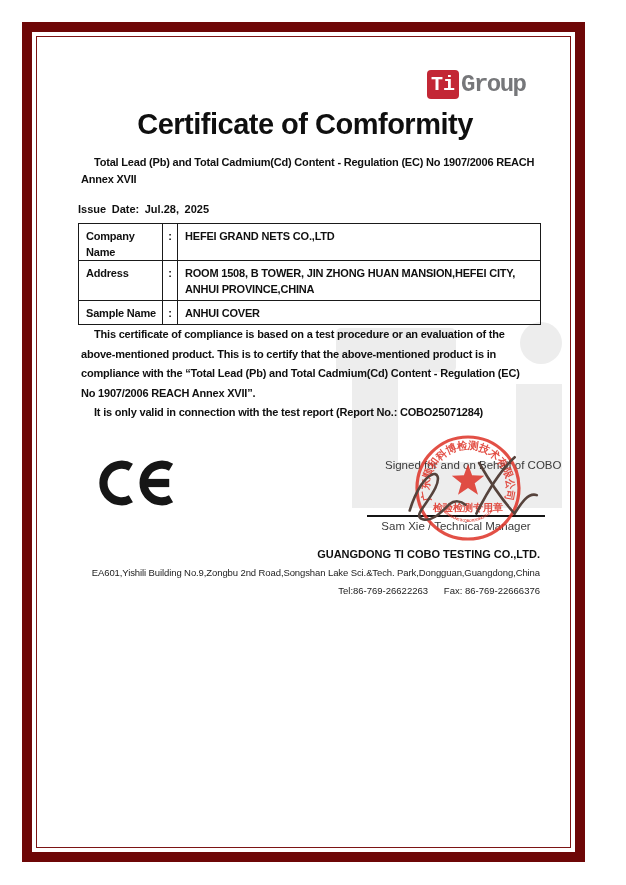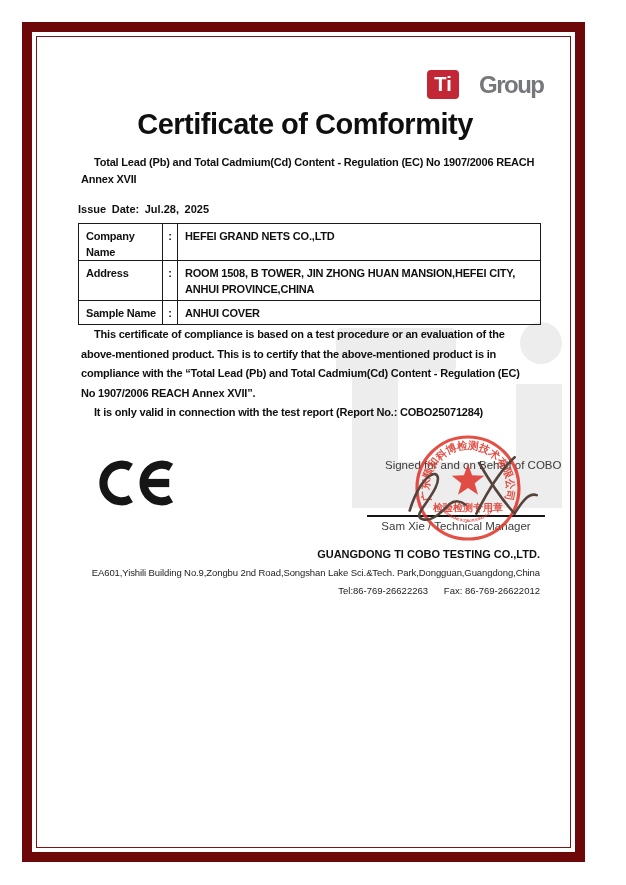--- a/index.html
+++ b/index.html
@@ -27,29 +27,29 @@
   }
   
   .wm { position: absolute; background: #ededed; z-index: 0; }
   .wm-bar   { left: 336px; top: 328px; width: 120px; height: 44px; border-radius: 5px; }
   .wm-stem-left  { left: 352px; top: 328px; width: 46px; height: 180px; }
   .wm-bottom { left: 352px; top: 462px; width: 210px; height: 46px;
                border-bottom-left-radius: 22px; border-bottom-right-radius: 22px; }
   .wm-stem-right { left: 516px; top: 384px; width: 46px; height: 124px; }
   .wm-dot   { left: 520px; top: 322px; width: 42px; height: 42px; border-radius: 50%; }
   
-  .logo { position: absolute; left: 427px; top: 70px; display: flex; align-items: center; z-index: 1; }
+  .logo { position: absolute; left: 427px; top: 70px; display: flex; align-items: center; z-index: 1; font-family: Liberation Mono, monospace; }
   .logo-box {
     width: 32px; height: 29px; background: #c32735; border-radius: 4px;
     color: #ffffff; font-size: 20px; font-weight: 700;
     display: flex; align-items: center; justify-content: center;
   }
   .logo-group {
     font-size: 24px; font-weight: 700; color: #76777a;
-    letter-spacing: -1.5px; margin-left: 20px;
+    letter-spacing: -1.5px; margin-left: 2px;
   }
   
   .title {
     position: absolute; left: 40px; top: 108px; width: 530px;
     text-align: center; font-size: 29px; font-weight: 700; color: #0f0f0f;
     letter-spacing: -0.5px; z-index: 1;
   }
   .subtitle { position: absolute; left: 81px; top: 154px; width: 462px;
     font-size: 11px; font-weight: 700; color: #101010; line-height: 16.5px; z-index: 1; }
   .fit-line { white-space: nowrap; letter-spacing: -0.2px; }
@@ -190,16 +190,16 @@
       <path d="M 116,66 C 124,56 132,46 140,50"></path>
     </g>
   </svg>
 
   <div class="sig-line"></div>
   <div class="signatory">Sam Xie / Technical Manager</div>
 
   <div class="footer">
     <div class="footer-company">GUANGDONG TI COBO TESTING CO.,LTD.</div>
     <div class="footer-address">EA601,Yishili Building No.9,Zongbu 2nd Road,Songshan Lake Sci.&amp;Tech. Park,Dongguan,Guangdong,China</div>
-    <div class="footer-contact">Tel:86-769-26622263      Fax: 86-769-26622012</div>
+    <div class="footer-contact">Tel:86-769-26622263      Fax: 86-769-22666376</div>
   </div>
 
 </div>
 
 </body></html>

